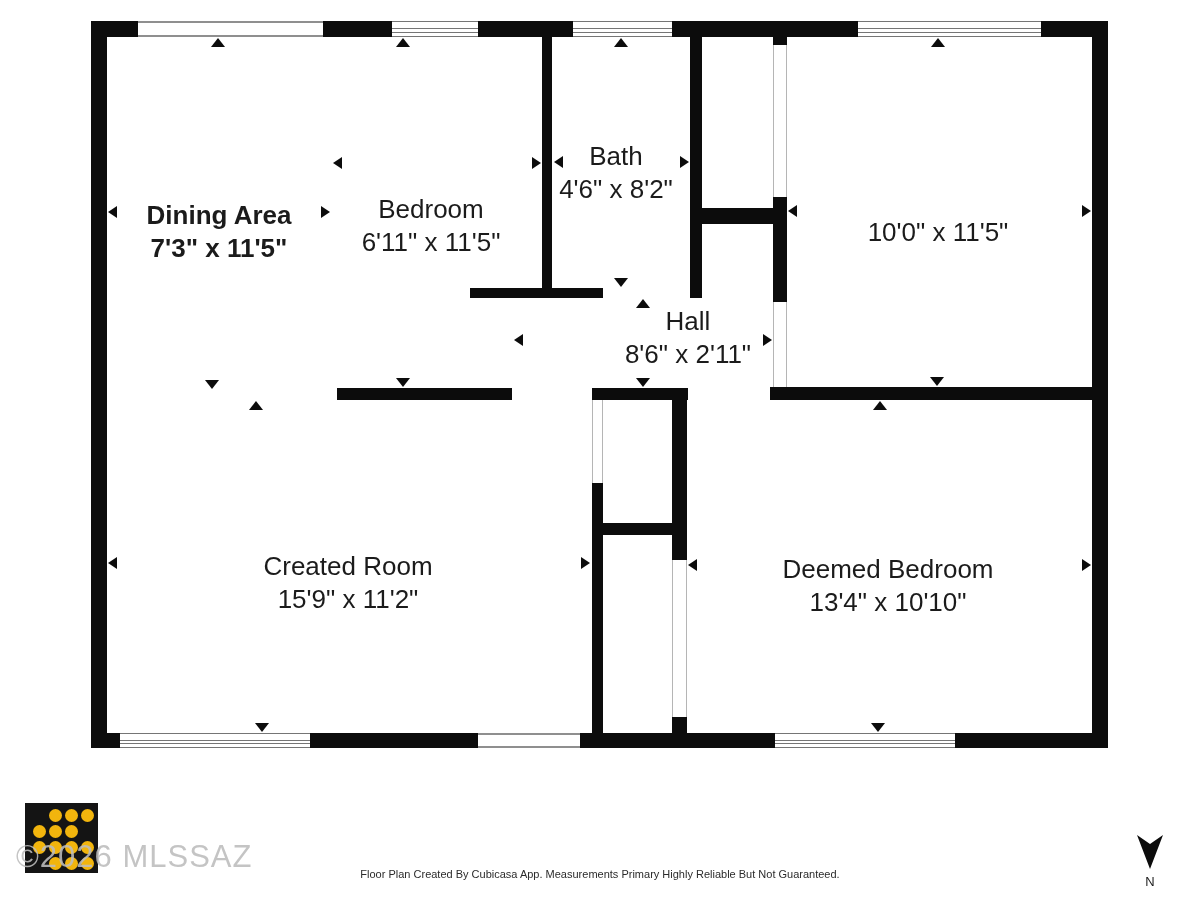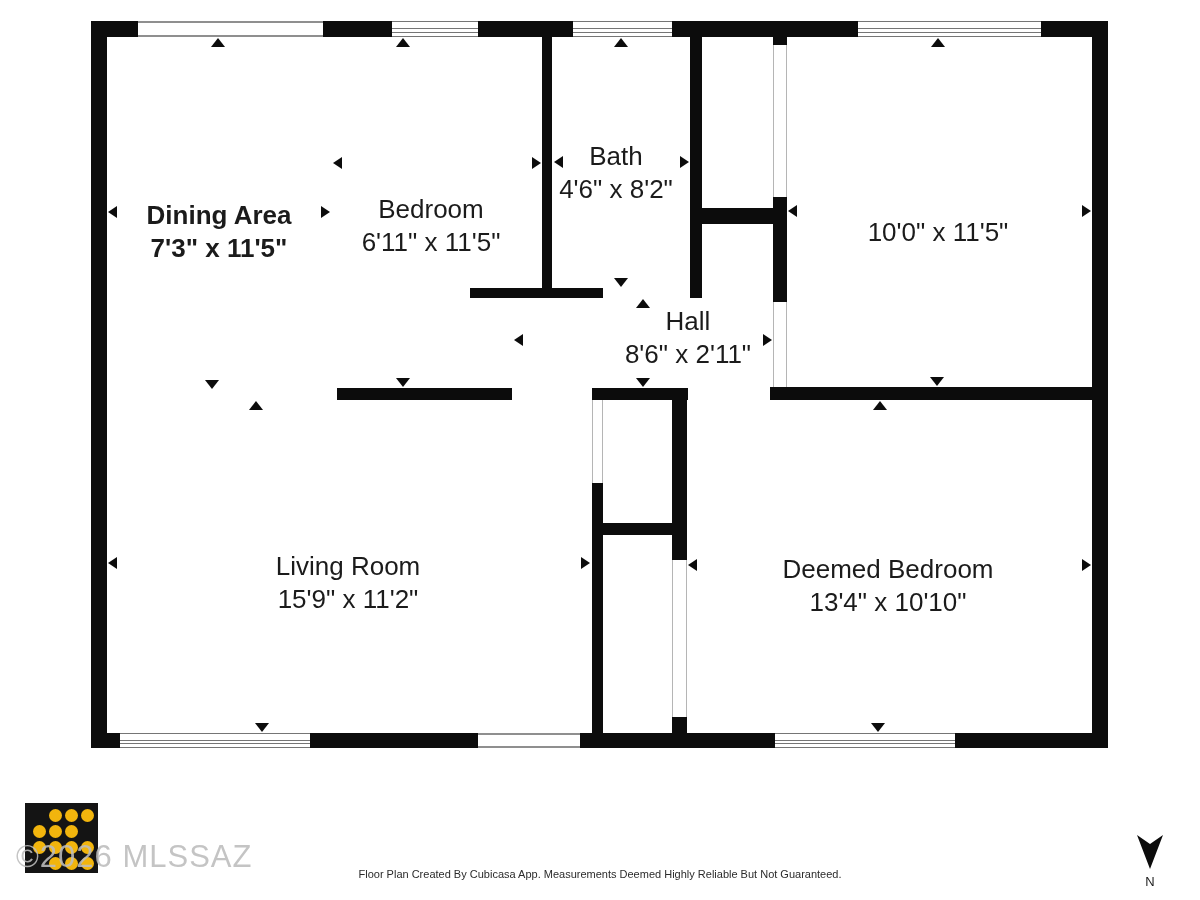--- a/index.html
+++ b/index.html
@@ -139,21 +139,21 @@
         <span class="rdims">4'6" x 8'2"</span>
       </div>
       <div class="room-label" style="left: 938px; top: 232px;">
         <span class="rdims">10'0" x 11'5"</span>
       </div>
       <div class="room-label" style="left: 640px; top: 338px; margin-left: 48px;">
         <span class="rname">Hall</span>
         <span class="rdims">8'6" x 2'11"</span>
       </div>
       <div class="room-label" style="left: 348px; top: 583px;">
-        <span class="rname">Living Room</span>
+        <span class="rname">Created Room</span>
         <span class="rdims">15'9" x 11'2"</span>
       </div>
       <div class="room-label" style="left: 888px; top: 586px;">
         <span class="rname">Deemed Bedroom</span>
         <span class="rdims">13'4" x 10'10"</span>
       </div>
     </div>
 
   <div id="logo" style="left: 25px; top: 803px; width: 73px; height: 70px; background: rgb(20, 20, 20);">
       <div class="dot" style="width: 13px; height: 13px; left: 24px; top: 6px; background: rgb(242, 181, 13);"></div>
@@ -164,21 +164,21 @@
       <div class="dot" style="width: 13px; height: 13px; left: 40px; top: 22px; background: rgb(242, 181, 13);"></div>
       <div class="dot" style="width: 13px; height: 13px; left: 8px; top: 38px; background: rgb(242, 181, 13);"></div>
       <div class="dot" style="width: 13px; height: 13px; left: 24px; top: 38px; background: rgb(242, 181, 13);"></div>
       <div class="dot" style="width: 13px; height: 13px; left: 40px; top: 38px; background: rgb(242, 181, 13);"></div>
       <div class="dot" style="width: 13px; height: 13px; left: 56px; top: 38px; background: rgb(242, 181, 13);"></div>
       <div class="dot" style="width: 13px; height: 13px; left: 24px; top: 54px; background: rgb(242, 181, 13);"></div>
       <div class="dot" style="width: 13px; height: 13px; left: 40px; top: 54px; background: rgb(242, 181, 13);"></div>
       <div class="dot" style="width: 13px; height: 13px; left: 56px; top: 54px; background: rgb(242, 181, 13);"></div>
     </div>
   <div id="watermark">©2026 MLSSAZ</div>
-  <div id="disclaimer">Floor Plan Created By Cubicasa App. Measurements Deemed Highly Reliable But Not Guaranteed.</div>
+  <div id="disclaimer">Floor Plan Created By Cubicasa App. Measurements Primary Highly Reliable But Not Guaranteed.</div>
 
   <div id="north">
     <svg width="30" height="34" viewBox="0 0 26 34">
       <polygon points="0,0 13,9 26,0 13,34" fill="#0c0c0c"></polygon>
     </svg>
     <span class="nlabel">N</span>
   </div>
 </div>
 
 </body></html>

